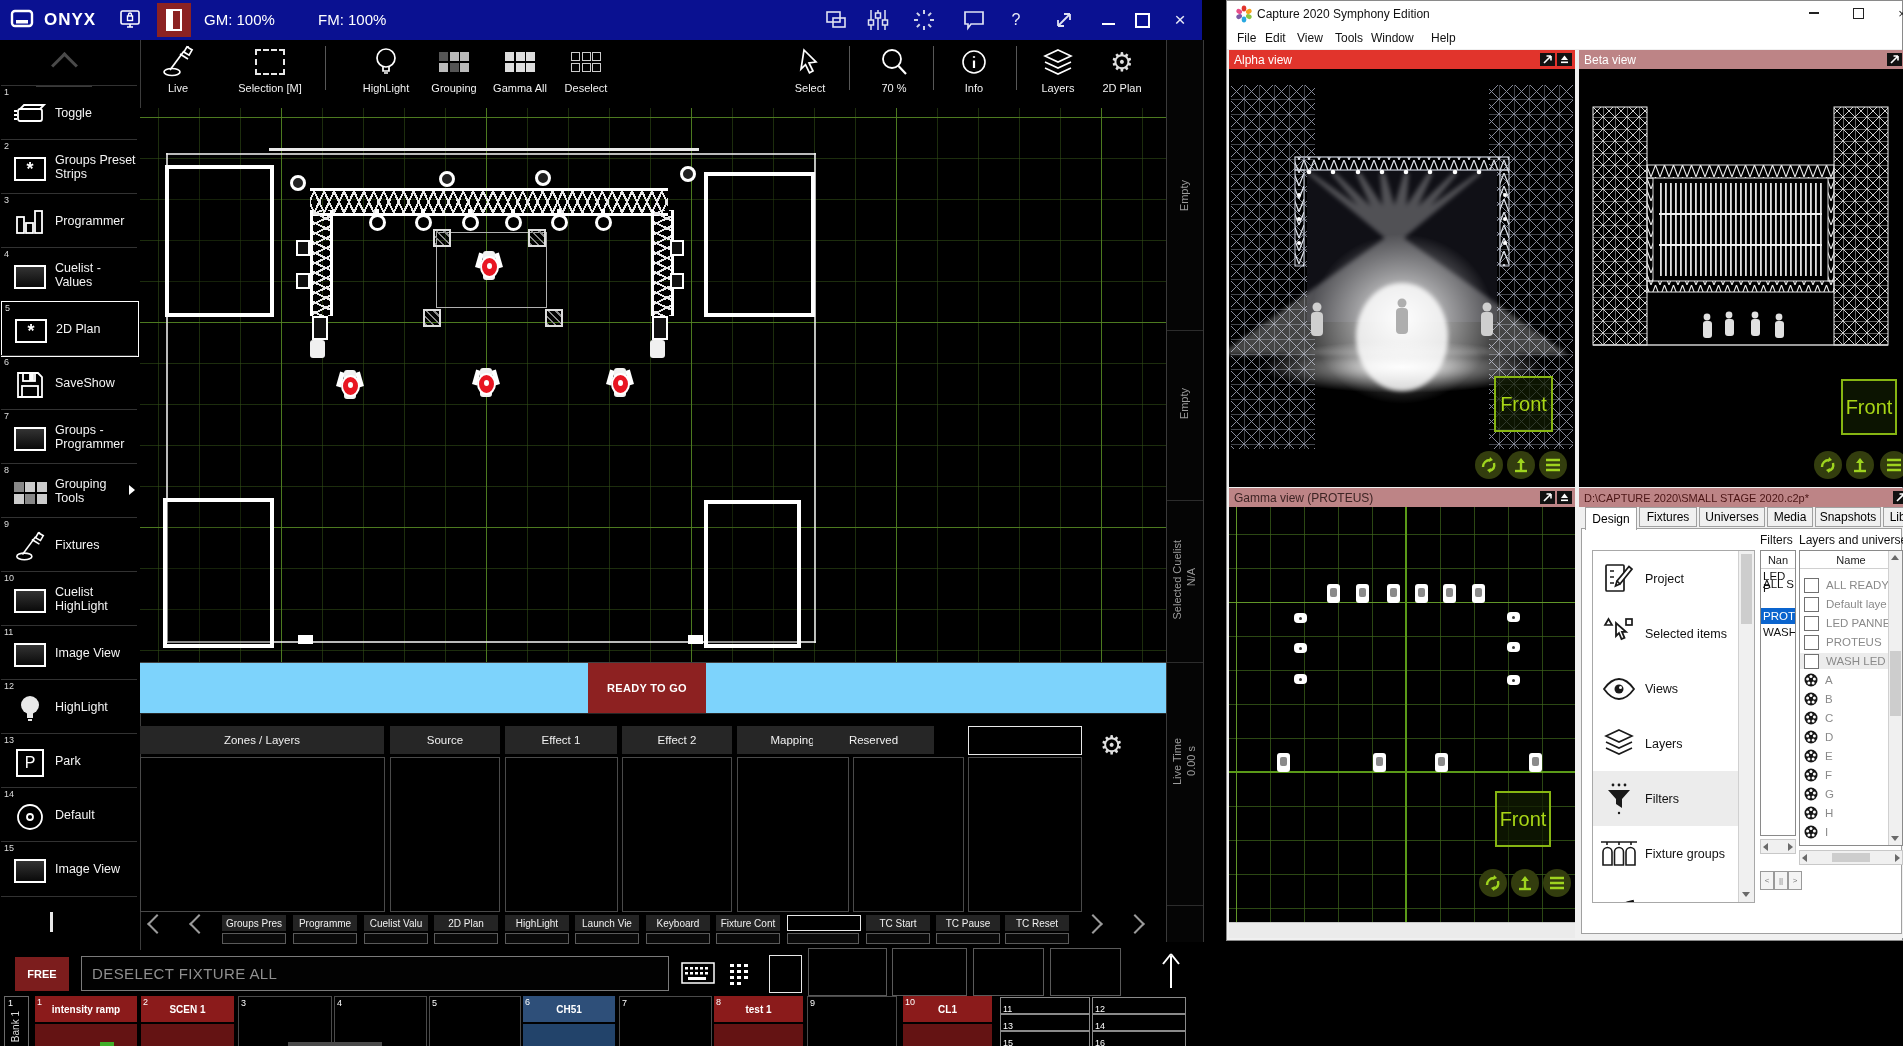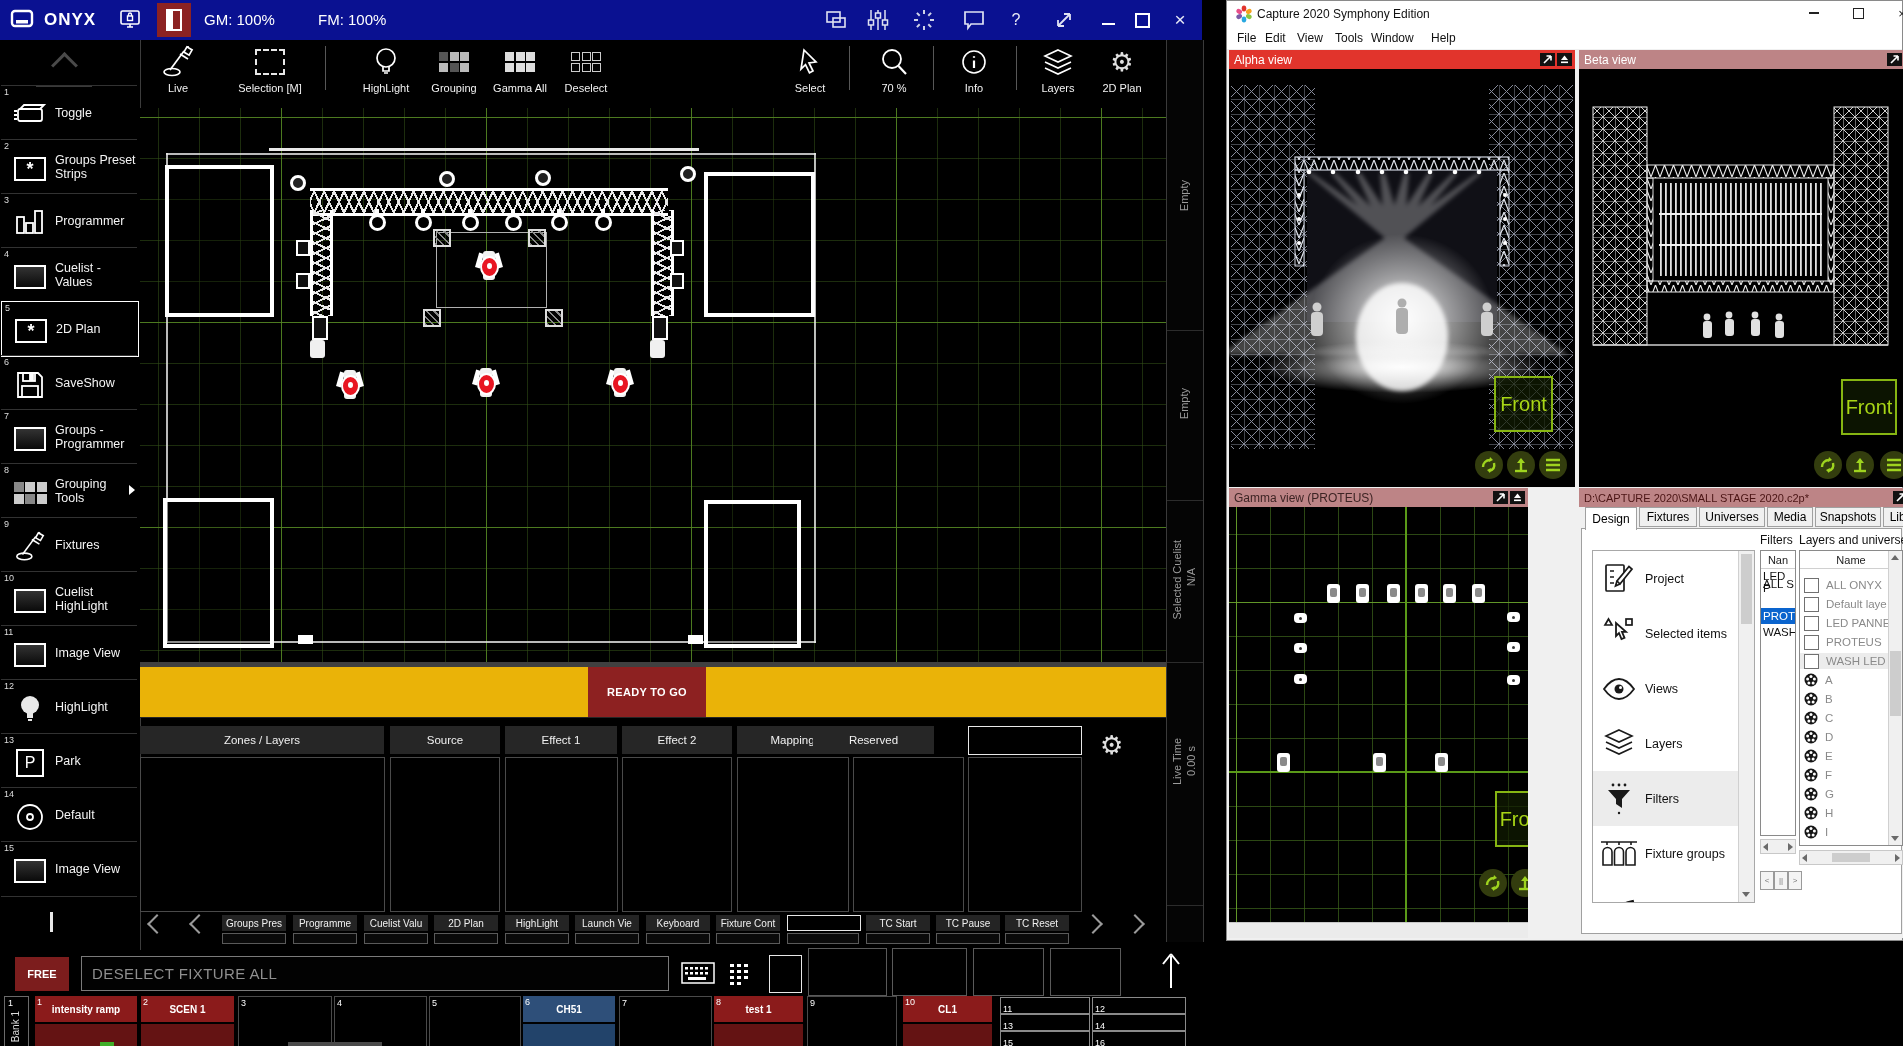--- a/index.html
+++ b/index.html
@@ -66,21 +66,21 @@
   .mh .yk{left:6px;top:1px;width:12px;height:29px;background:#f2f2f2;border-radius:3px;}
   .mh .a1{left:0;top:3px;width:5px;height:15px;background:#fff;transform:rotate(16deg);}
   .mh .a2{right:0;top:3px;width:5px;height:15px;background:#fff;transform:rotate(-16deg);}
   .mh .ln{left:3px;top:6px;width:15px;height:18px;background:#e81622;border-radius:50%;border:2px solid #fff;}
   .mh .dt{left:10px;top:13px;width:5px;height:6px;background:#fff;border-radius:50%;}
   
   .o-strip{position:absolute;left:1166px;top:40px;width:36px;height:902px;background:#050505;border-left:1px solid #3a3a3a;border-right:1px solid #3a3a3a;}
   .vlab{position:absolute;writing-mode:vertical-rl;transform:rotate(180deg);font-size:11px;color:#9c9c9c;white-space:nowrap;}
   .strip-div{position:absolute;left:0;width:36px;height:1px;background:#2c2c2c;}
   
-  .o-ready{position:absolute;left:140px;top:662px;width:1026px;height:50px;background:#eab308;border-top:5px solid #404040;border-bottom:1px solid #262626;}
+  .o-ready{position:absolute;left:140px;top:662px;width:1026px;height:50px;background:#7dd3fc;border-top:1px solid #404040;border-bottom:1px solid #262626;}
   .readybtn{position:absolute;left:448px;top:0;width:118px;height:50px;background:#8d2121;display:flex;align-items:center;justify-content:center;font-size:11px;font-weight:bold;letter-spacing:.3px;}
   
   .zhead{position:absolute;top:726px;height:28px;background:#262626;display:flex;align-items:center;justify-content:center;font-size:11.5px;color:#f0f0f0;}
   .zbox{position:absolute;top:757px;height:153px;border:1px solid #4a4a4a;background:#000;}
   .whitebox{position:absolute;border:1px solid #e8e8e8;background:#000;}
   .gear{font-size:26px;color:#e0e0e0;line-height:26px;}
   
   .btab{position:absolute;top:915px;height:16px;background:#242424;display:flex;align-items:center;justify-content:center;font-size:10px;color:#f0f0f0;white-space:nowrap;overflow:hidden;}
   .btab-box{position:absolute;top:933px;height:9px;border:1px solid #5a5a5a;background:#0a0a0a;}
   .chev2{position:absolute;top:917px;width:12px;height:12px;border-left:2px solid #9a9a9a;border-bottom:2px solid #9a9a9a;}
@@ -944,21 +944,21 @@
             <path d="M2 14h12" stroke="#9fd41f" stroke-width="2.4"></path>
           </svg>
         </span>
     <span class="gbtn" style="right:-4px;bottom:8px">
           <svg width="16" height="14" viewBox="0 0 16 14">
             <path d="M1 2h14M1 7h14M1 12h14" stroke="#9fd41f" stroke-width="2.4"></path>
           </svg>
         </span>
   </div>
 
-  <div class="pane" style="left:2px;top:487px;width:299px;height:450px">
+  <div class="pane" style="left:2px;top:487px;width:346px;height:450px">
     <div class="ptitle inactive" style="color:#3d2424">
       <span>Gamma view  (PROTEUS)</span>
       <span class="pt-ic" style="right:20px">
             <svg width="9" height="9" viewBox="0 0 9 9">
               <path d="M1 8L8 1M8 1H3.5M8 1v4.5" stroke="#fff" stroke-width="1.6" fill="none"></path>
             </svg>
           </span>
       <span class="pt-ic" style="right:3px">
             <svg width="9" height="9" viewBox="0 0 9 9">
               <path d="M4.5 0.5L8 5H1z" fill="#fff"></path>
@@ -1136,21 +1136,21 @@
       </div>
       <div class="hscroll" style="left:178px;top:310px;width:36px">
             <span class="sarrow lf"></span>
             <span class="sarrow rt"></span>
           </div>
 
       <div class="listbox" style="left:217px;top:21px;width:104px;height:296px">
         <div class="lhead">Name</div>
         <div class="lrow" style="top:26px">
               <span class="cb"></span>
-              <span class="grayt">ALL ONYX</span>
+              <span class="grayt">ALL READY</span>
             </div>
         <div class="lrow" style="top:45px">
               <span class="cb"></span>
               <span class="grayt">Default laye</span>
             </div>
         <div class="lrow" style="top:64px">
               <span class="cb"></span>
               <span class="grayt">LED PANNE</span>
             </div>
         <div class="lrow" style="top:83px">

